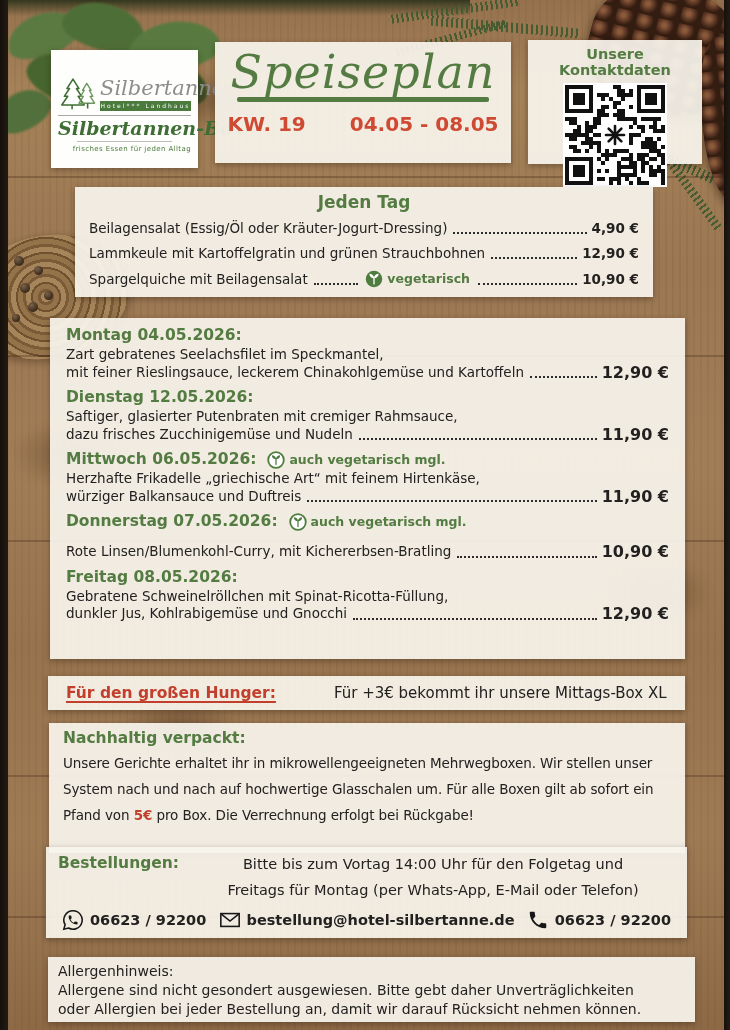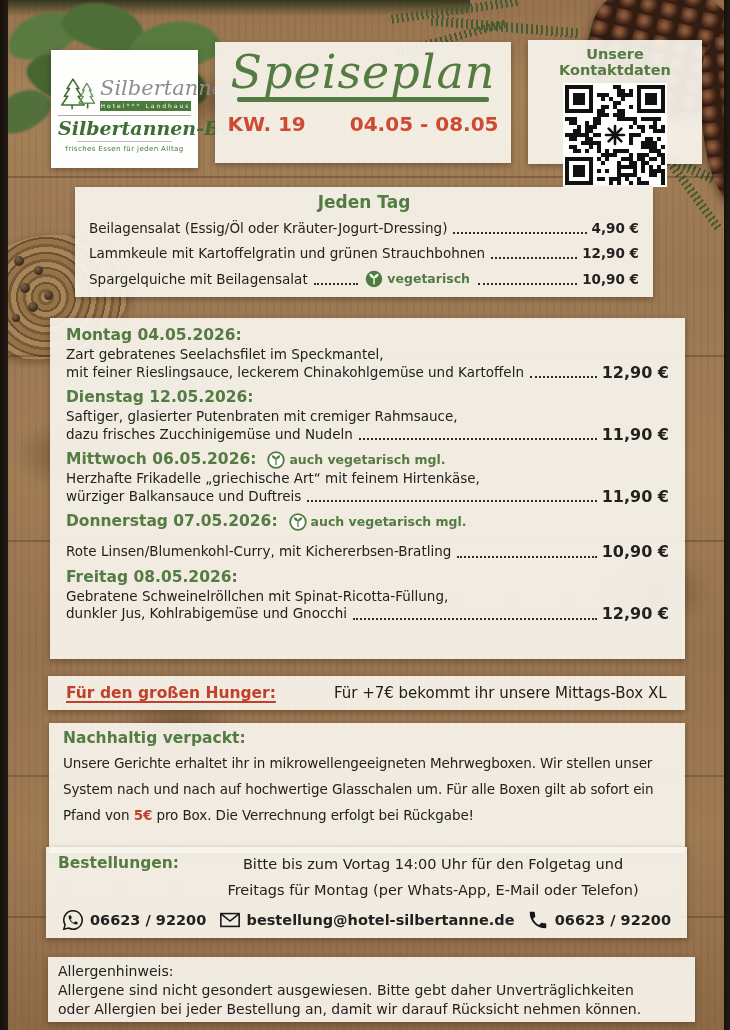--- a/index.html
+++ b/index.html
@@ -35,21 +35,21 @@
   
   #logo-card{left:51px;top:50px;width:147px;height:118px;background:#fefefc;padding:23px 7px}
   .logo-top{display:flex;align-items:flex-start}
   .trees-svg{width:42px;height:38px;flex:none}
   .brand-col{flex:1;min-width:0}
   .brand-script{font-family:"DejaVu Serif","Liberation Serif",serif;font-style:italic;font-size:21px;color:#8d8d8d;text-align:center;line-height:1.1;margin-top:4px}
   .brand-bar{background:#4a7a3c;color:#fff;font-size:6px;letter-spacing:2px;text-align:center;padding:1px 0 2px;margin-top:1px;white-space:nowrap;overflow:hidden}
   .logo-div{border-top:1px solid #a9a9a9;margin-top:4px}
   .box-script{font-family:"DejaVu Serif","Liberation Serif",serif;font-style:italic;font-weight:bold;font-size:19px;color:#3f6e34;text-align:center;margin-top:1px;white-space:nowrap}
   .logo-div2{border-top:1px solid #bdbdbd;width:72%;margin:2px auto 0}
-  .tagline{font-size:7px;color:#4a7a3c;text-align:center;letter-spacing:.4px;margin-top:3px;white-space:nowrap}
+  .tagline{font-size:7px;color:#4a7a3c;text-align:right;letter-spacing:.4px;margin-top:3px;white-space:nowrap}
   
   #title-card{left:215px;top:42px;width:296px;height:121px;text-align:center;padding-top:6px}
   .speiseplan{font-family:"DejaVu Serif","Liberation Serif",serif;font-style:italic;font-weight:normal;font-size:46px;line-height:1.05;color:var(--green);letter-spacing:1px}
   .title-underline{width:252px;height:5px;background:var(--green);margin:1px auto 10px;border-radius:2px}
   .kw-row{display:flex;justify-content:center;gap:44px;color:var(--kwred);font-weight:bold;font-size:20px}
   
   #contact-card{left:528px;top:40px;width:174px;height:124px;text-align:center;padding-top:6px}
   .contact-title{font-size:14.5px}
   .qr-box{width:104px;height:104px;background:#fff;margin:5px auto 0;display:flex;align-items:center;justify-content:center}
   
@@ -501,21 +501,21 @@
         <span class="desc-line">dunkler Jus, Kohlrabigemüse und Gnocchi</span>
         <span class="dots"></span>
         <span class="price">12,90 €</span>
       </div>
     </div>
 
   </div>
 
   <div class="card" id="hunger-card">
     <span class="hunger-label u-red">Für den großen Hunger:</span>
-    <span class="hunger-text">Für +7€ bekommt ihr unsere Mittags-Box XL</span>
+    <span class="hunger-text">Für +3€ bekommt ihr unsere Mittags-Box XL</span>
   </div>
 
   <div class="card" id="packaging-card">
     <div class="pack-title u-green">Nachhaltig verpackt:</div>
     <div class="pack-body"><span>Unsere Gerichte erhaltet ihr in mikrowellengeeigneten Mehrwegboxen. Wir stellen unser System nach und nach auf hochwertige Glasschalen um. Für alle Boxen gilt ab sofort ein Pfand von </span><span class="pack-highlight">5€</span><span> pro Box. Die Verrechnung erfolgt bei Rückgabe!</span></div>
   </div>
 
   <div class="card" id="orders-card">
     <div class="orders-top">
       <span class="orders-title u-green">Bestellungen:</span>

